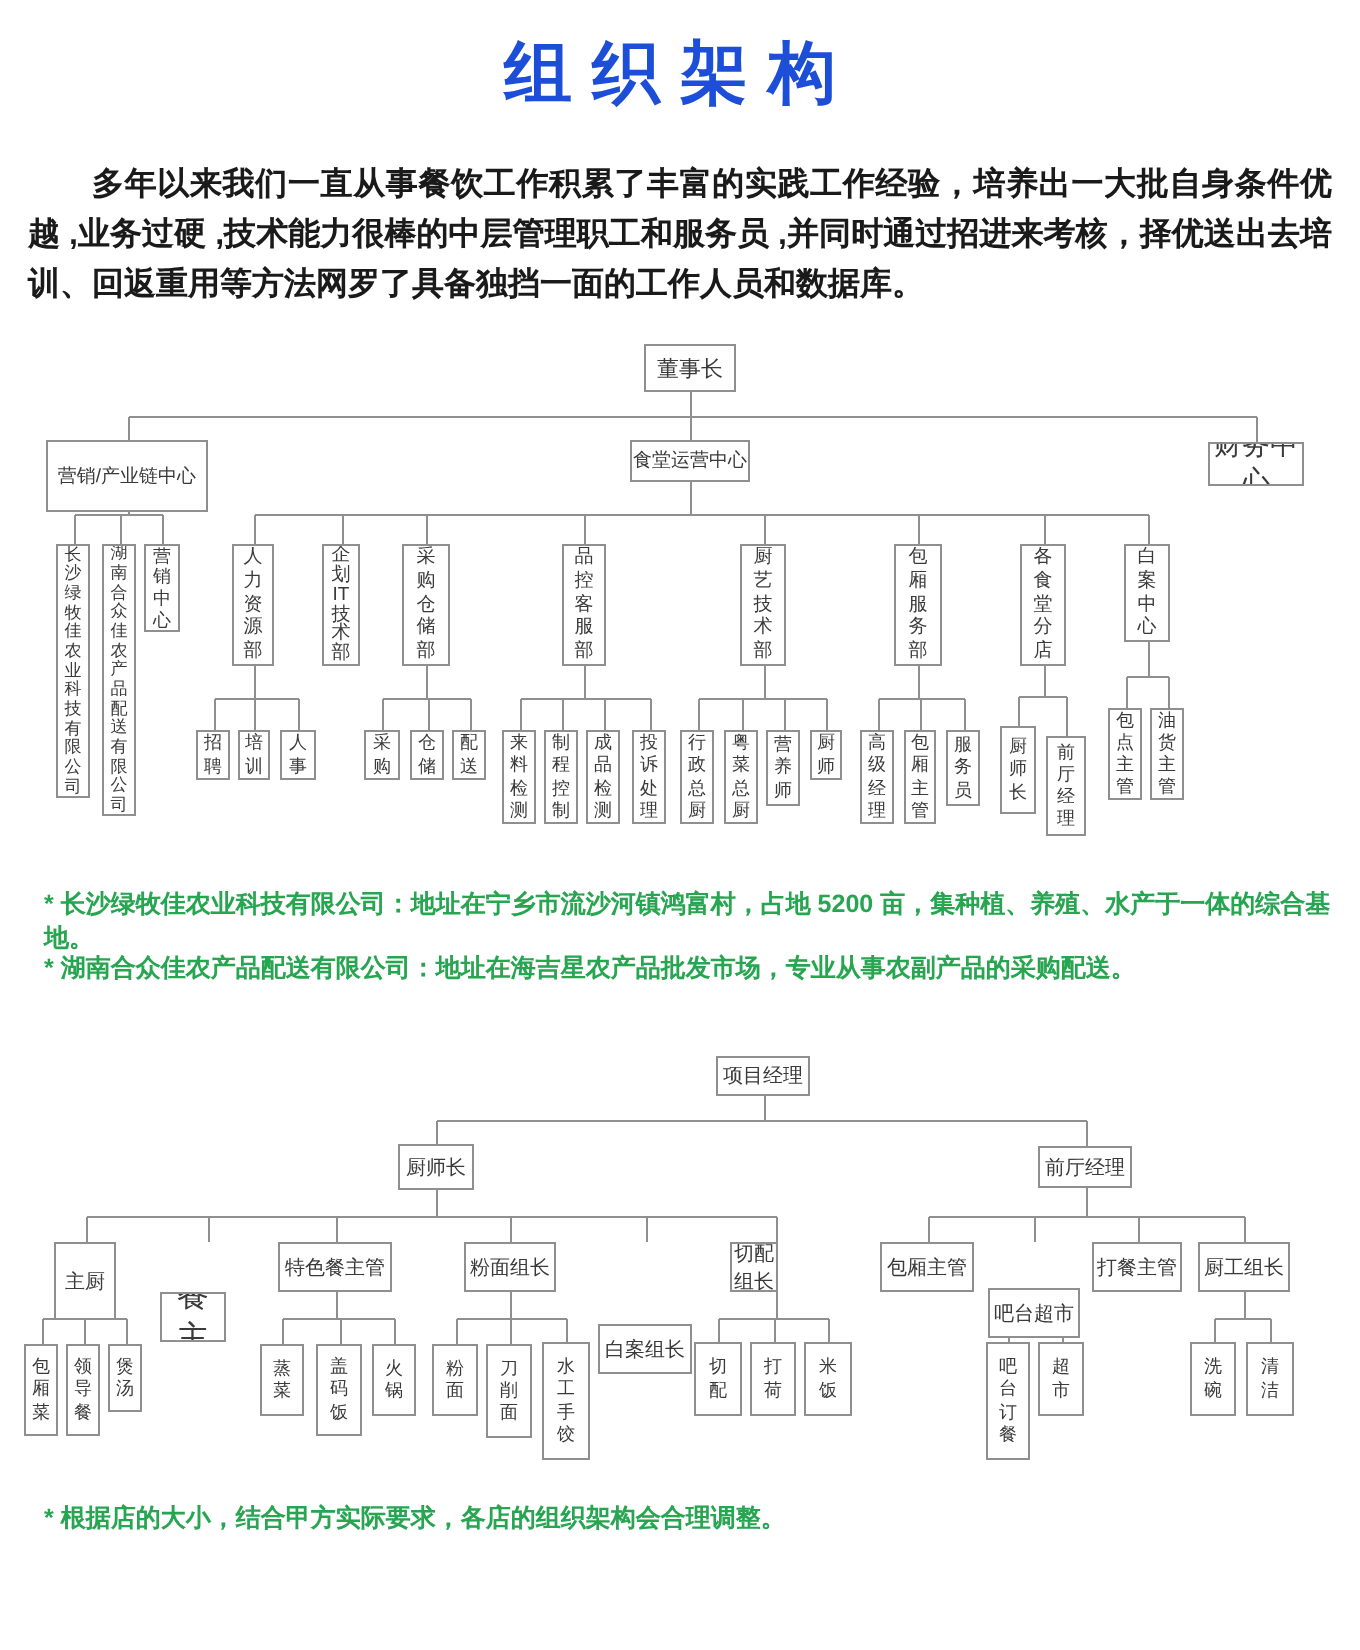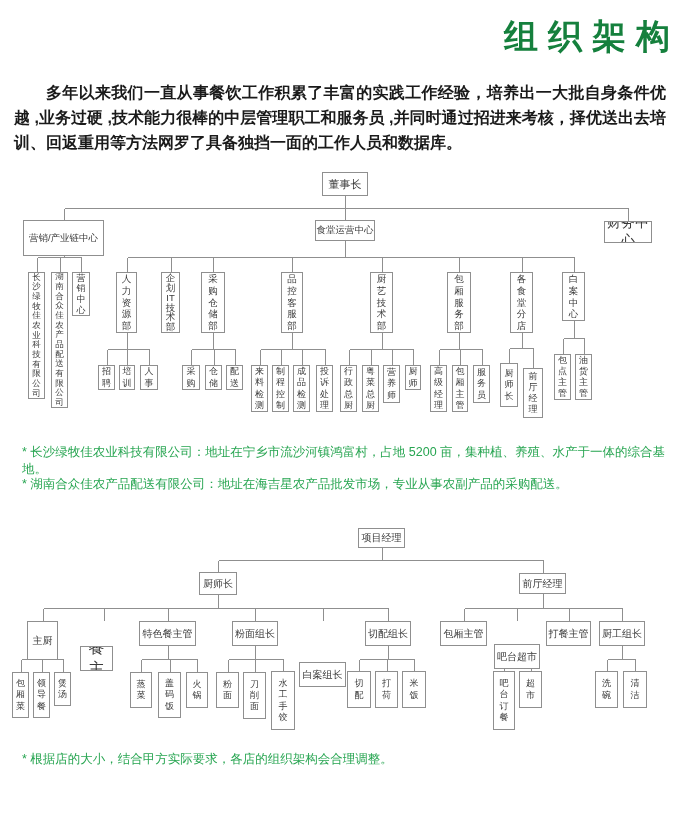--- a/index.html
+++ b/index.html
@@ -1,22 +1,22 @@
 <!DOCTYPE html>
 <html><head>
 <meta charset="utf-8">
 <style>
   html,body{margin:0;padding:0;background:#ffffff;}
   #page{position:relative;width:680px;height:825px;background:#ffffff;overflow:hidden;
         font-family:"Liberation Sans","DejaVu Sans",sans-serif;color:#3d3d3d;}
-  .page-title{position:absolute;top:14px;left:0;width:680px;text-align:right;
-        font-size:34px;font-weight:bold;color:#15803d;letter-spacing:10px;}
+  .page-title{position:absolute;top:14px;left:0;width:680px;text-align:center;
+        font-size:34px;font-weight:bold;color:#1d4ed8;letter-spacing:10px;}
   .intro{position:absolute;top:80px;left:14px;width:652px;font-size:16px;line-height:25px;
         font-weight:bold;color:#1a1a1a;text-indent:2em;text-align:justify;margin:0;}
-  .note{position:absolute;left:22px;width:650px;font-size:12.5px;font-weight:normal;color:#27a551;}
+  .note{position:absolute;left:22px;width:650px;font-size:12.5px;font-weight:bold;color:#27a551;}
   .n-mid-0{top:444px;}
   .n-mid-1{top:476px;}
   .n-bot-0{top:751px;}
   .n-bot-1{top:781px;}
   #org-canvas{position:absolute;top:0;left:0;width:680px;height:825px;}
   #org-canvas svg{position:absolute;top:0;left:0;}
   .node{position:absolute;box-sizing:border-box;border:1px solid #8f8f8f;background:#ffffff;
         display:flex;align-items:center;justify-content:center;text-align:center;
         color:#3a3a3a;overflow:hidden;}
   .node.v{white-space:pre-line;line-height:1.24;}
@@ -275,21 +275,21 @@
 主
 管</div>
       <div class="node" style="left: 358px; top: 528px; width: 47px; height: 20px; font-size: 10px;">项目经理</div>
       <div class="node" style="left: 199px; top: 572px; width: 38px; height: 23px; font-size: 10px;">厨师长</div>
       <div class="node" style="left: 519px; top: 573px; width: 47px; height: 21px; font-size: 10px;">前厅经理</div>
       <div class="node" style="left: 27px; top: 621px; width: 31px; height: 39px; font-size: 10px;">主厨</div>
       <div class="node" style="left: 80px; top: 621px; width: 33px; height: 25px; font-size: 16px; margin-top: 25px;">套餐主管</div>
       <div class="node" style="left: 139px; top: 621px; width: 57px; height: 25px; font-size: 10px;">特色餐主管</div>
       <div class="node" style="left: 232px; top: 621px; width: 46px; height: 25px; font-size: 10px;">粉面组长</div>
       <div class="node" style="left: 299px; top: 621px; width: 47px; height: 25px; font-size: 10px; margin-top: 41px;">白案组长</div>
-      <div class="node" style="left: 365px; top: 621px; width: 46px; height: 25px; font-size: 10px;">切配组长</div>
+      <div class="node" style="left: 365px; top: 621px; width: 24px; height: 25px; font-size: 10px;">切配组长</div>
       <div class="node" style="left: 440px; top: 621px; width: 47px; height: 25px; font-size: 10px;">包厢主管</div>
       <div class="node" style="left: 494px; top: 621px; width: 46px; height: 25px; font-size: 10px; margin-top: 23px;">吧台超市</div>
       <div class="node" style="left: 546px; top: 621px; width: 45px; height: 25px; font-size: 10px;">打餐主管</div>
       <div class="node" style="left: 599px; top: 621px; width: 46px; height: 25px; font-size: 10px;">厨工组长</div>
       <div class="node v" style="left: 12px; top: 672px; width: 17px; height: 46px; font-size: 9px;">包
 厢
 菜</div>
       <div class="node v" style="left: 33px; top: 672px; width: 17px; height: 46px; font-size: 9px;">领
 导
 餐</div>

